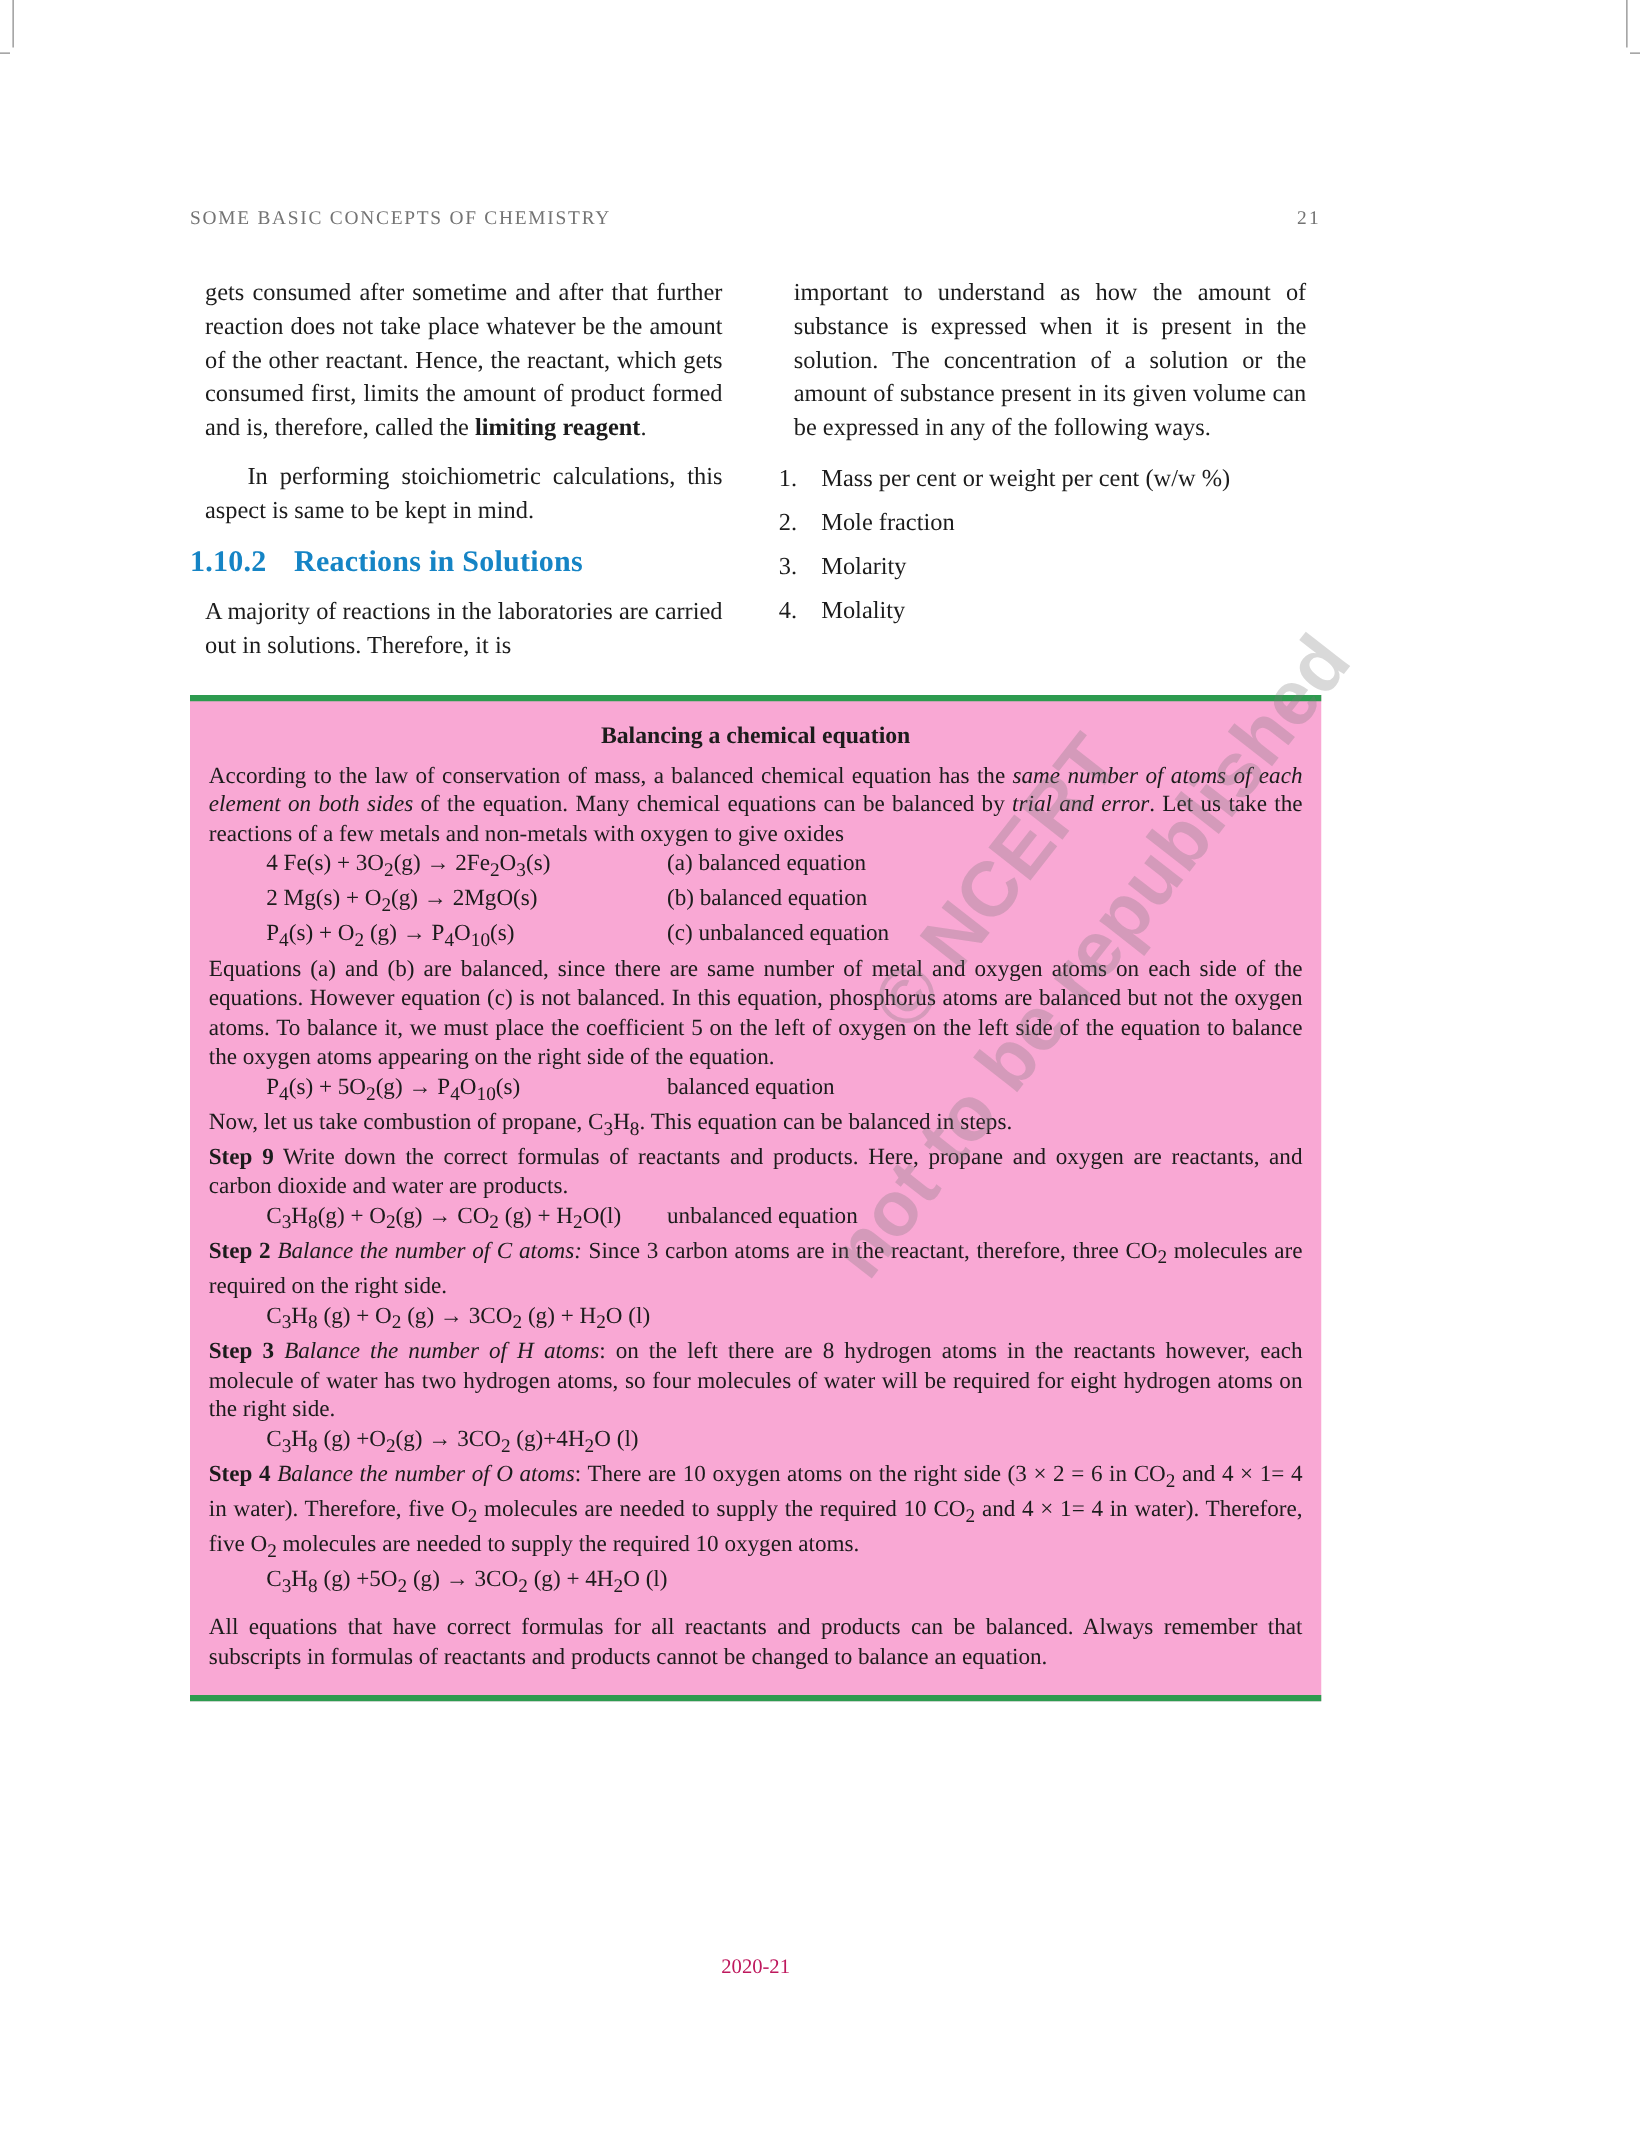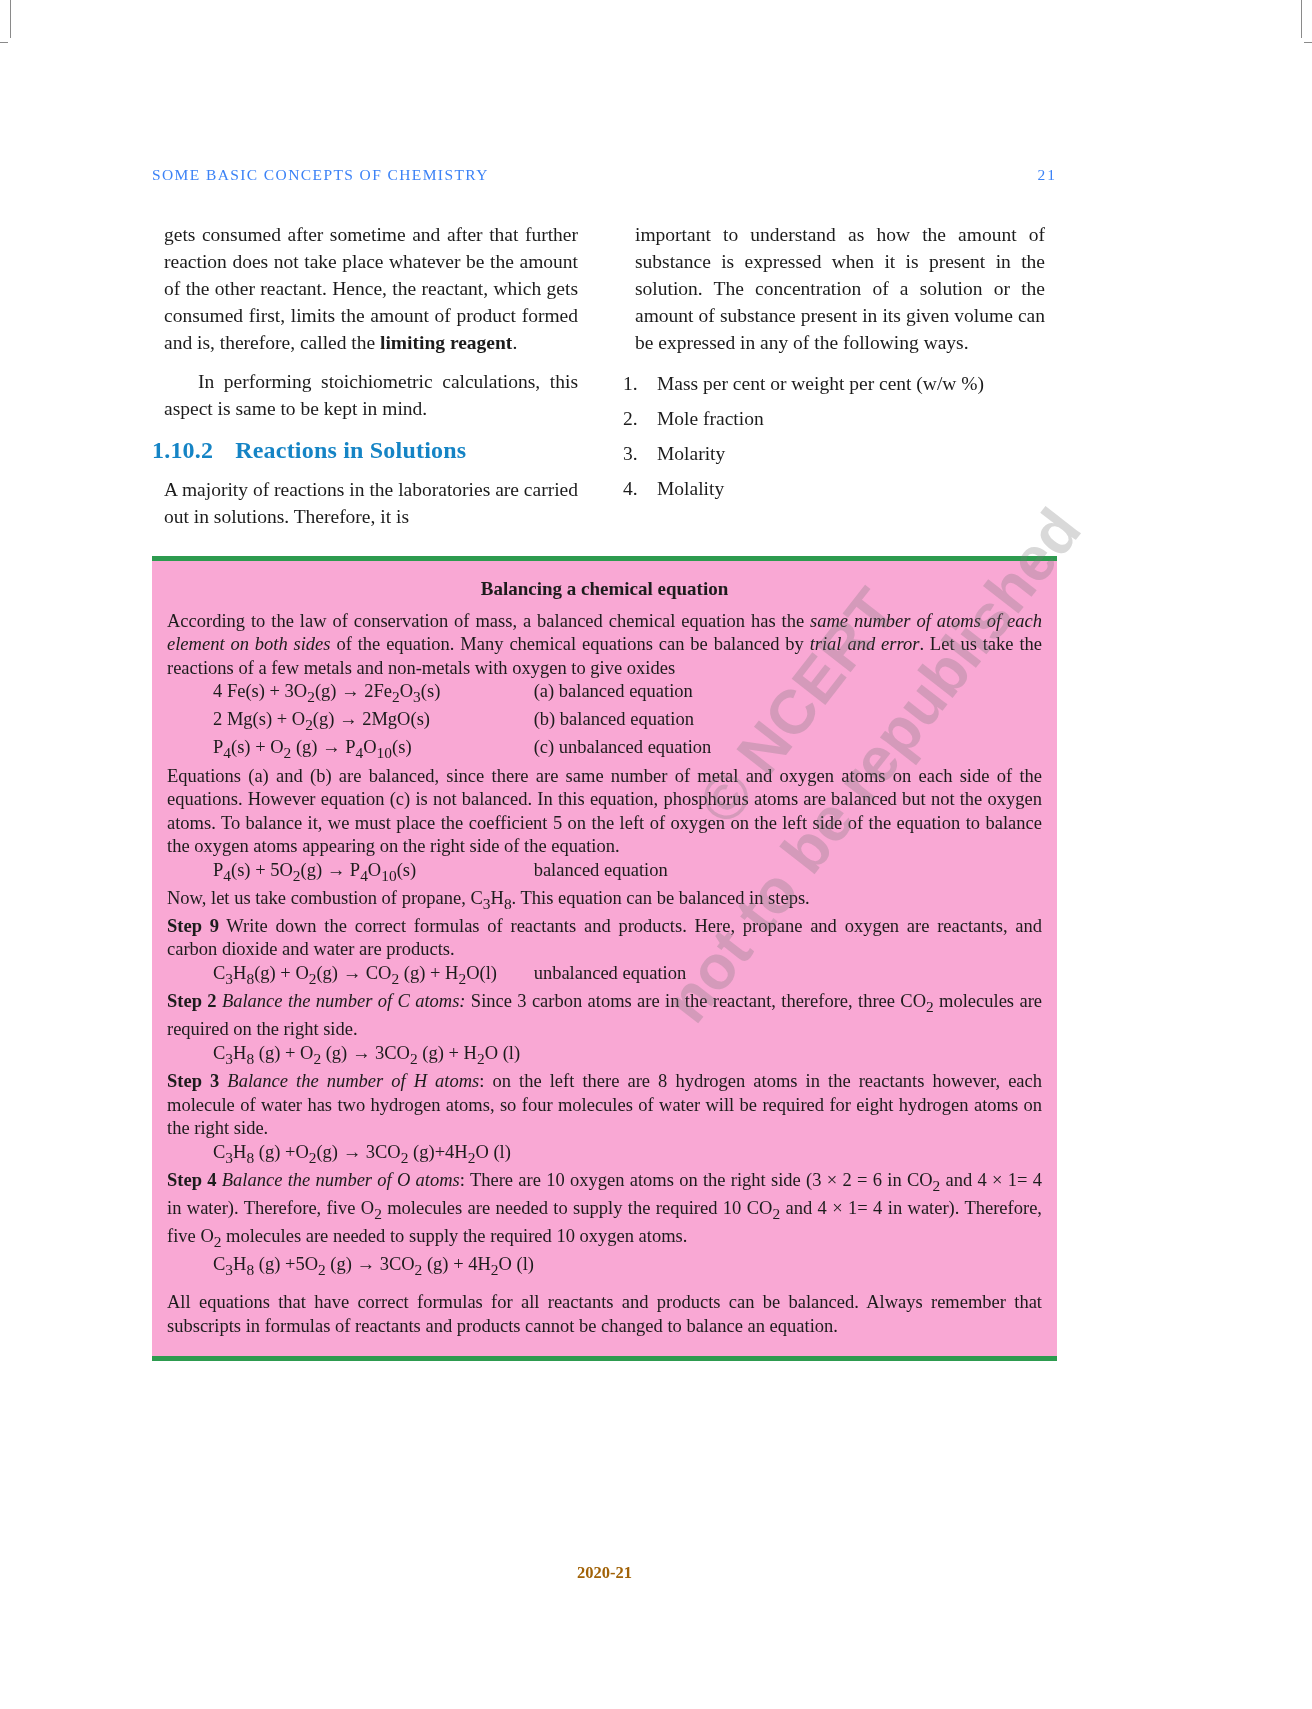--- a/index.html
+++ b/index.html
@@ -14,21 +14,21 @@
   .mark{position:absolute;background:#8a8a8a;}
   .mark-tl-v{left:10px;top:0;width:1px;height:38px;}
   .mark-tr-v{left:1301px;top:0;width:1px;height:38px;}
   .mark-tl-h{left:0;top:42px;width:8px;height:1px;}
   .mark-tr-h{left:1304px;top:42px;width:8px;height:1px;}
 
   
   .header{
     position:absolute;top:166px;left:152px;width:905px;
     display:flex;justify-content:space-between;align-items:baseline;
-    font-size:15.5px;letter-spacing:1.4px;color:#3b82f6;
+    font-size:15.5px;letter-spacing:1.4px;color:#737373;
   }
   .page-number{letter-spacing:2px;}
 
   
   .columns{
     position:absolute;top:209px;left:152px;width:905px;
     display:flex;gap:33px;
   }
   .col{font-size:19.5px;line-height:27px;text-align:justify;}
   .col-left{width:438px;}
@@ -64,21 +64,21 @@
   .watermark{
     position:absolute;top:640px;left:520px;z-index:3;pointer-events:none;
     transform:rotate(-52deg);transform-origin:center;
     font-family:"Liberation Sans","DejaVu Sans",sans-serif;
     font-weight:bold;font-size:62px;line-height:96px;white-space:nowrap;
     color:rgba(120,120,120,0.28);text-align:center;
   }
 
   .footer{
     position:absolute;top:1563px;left:152px;width:905px;
-    text-align:center;font-size:16.5px;color:#a16207;font-weight:bold;
+    text-align:center;font-size:16.5px;color:#be185d;
   }
 </style>
 </head>
 <body>
 
 <div class="page">
 
   <div class="mark mark-tl-v"></div>
   <div class="mark mark-tr-v"></div>
   <div class="mark mark-tl-h"></div>

